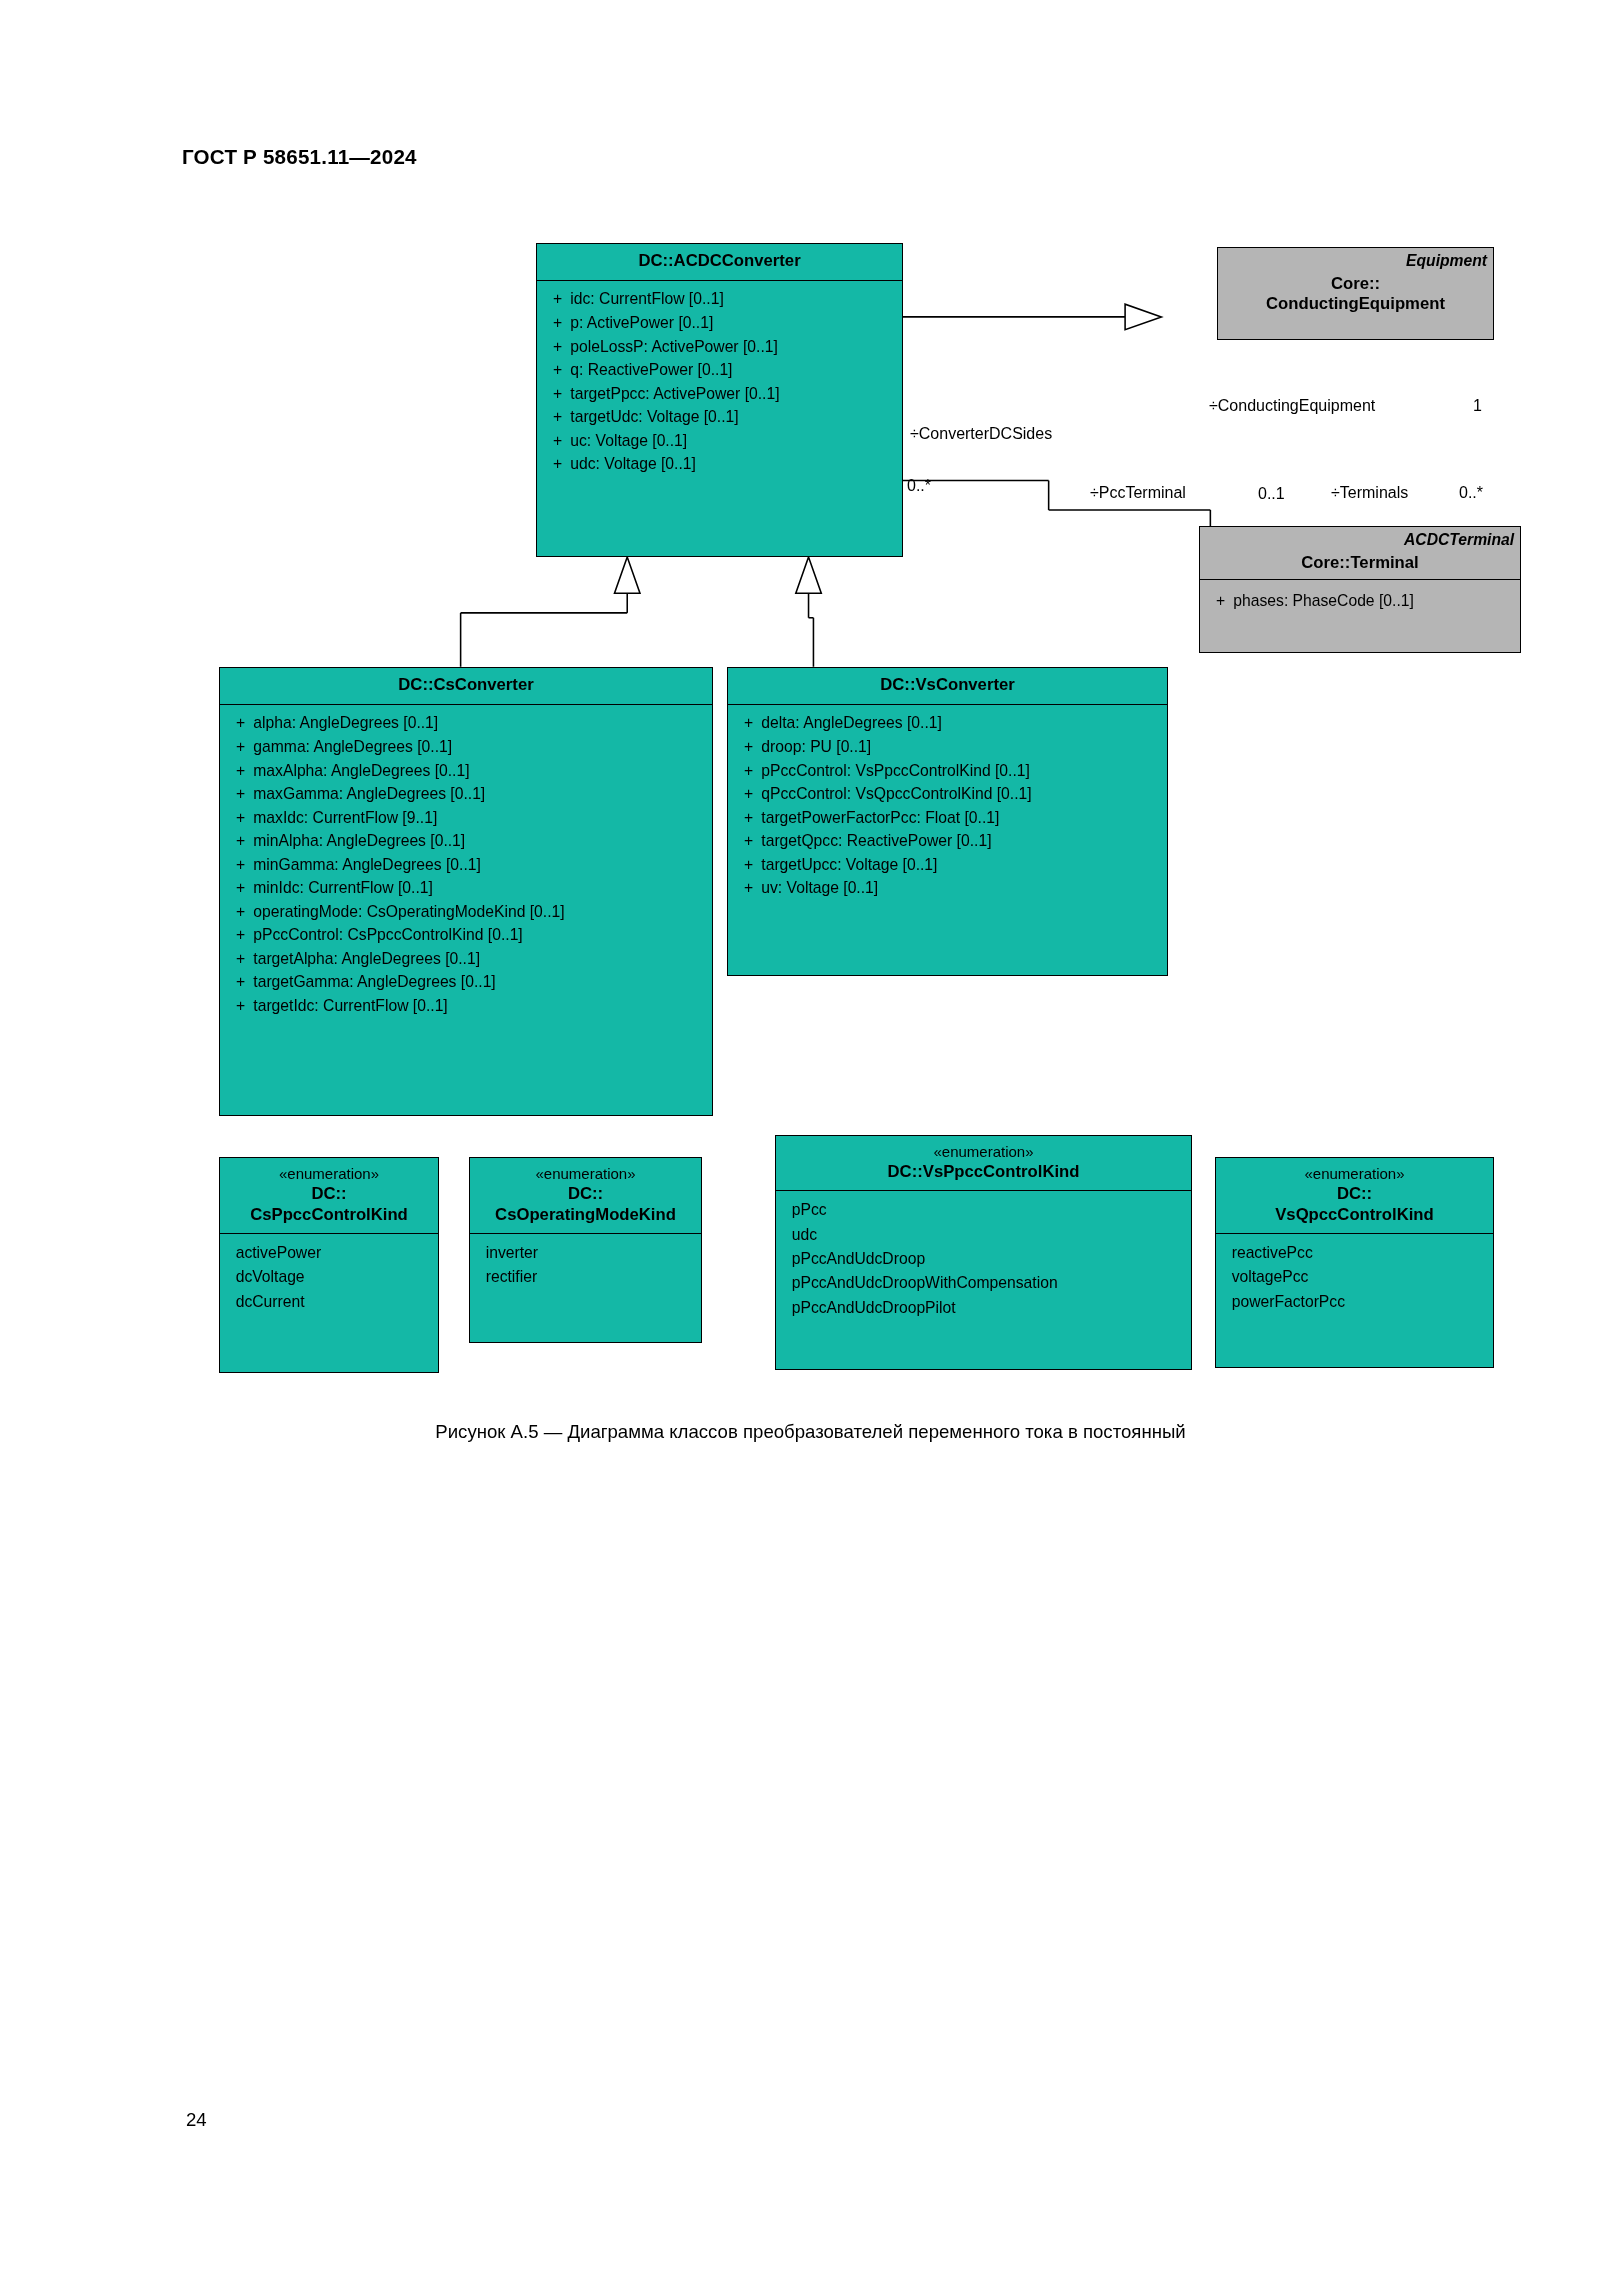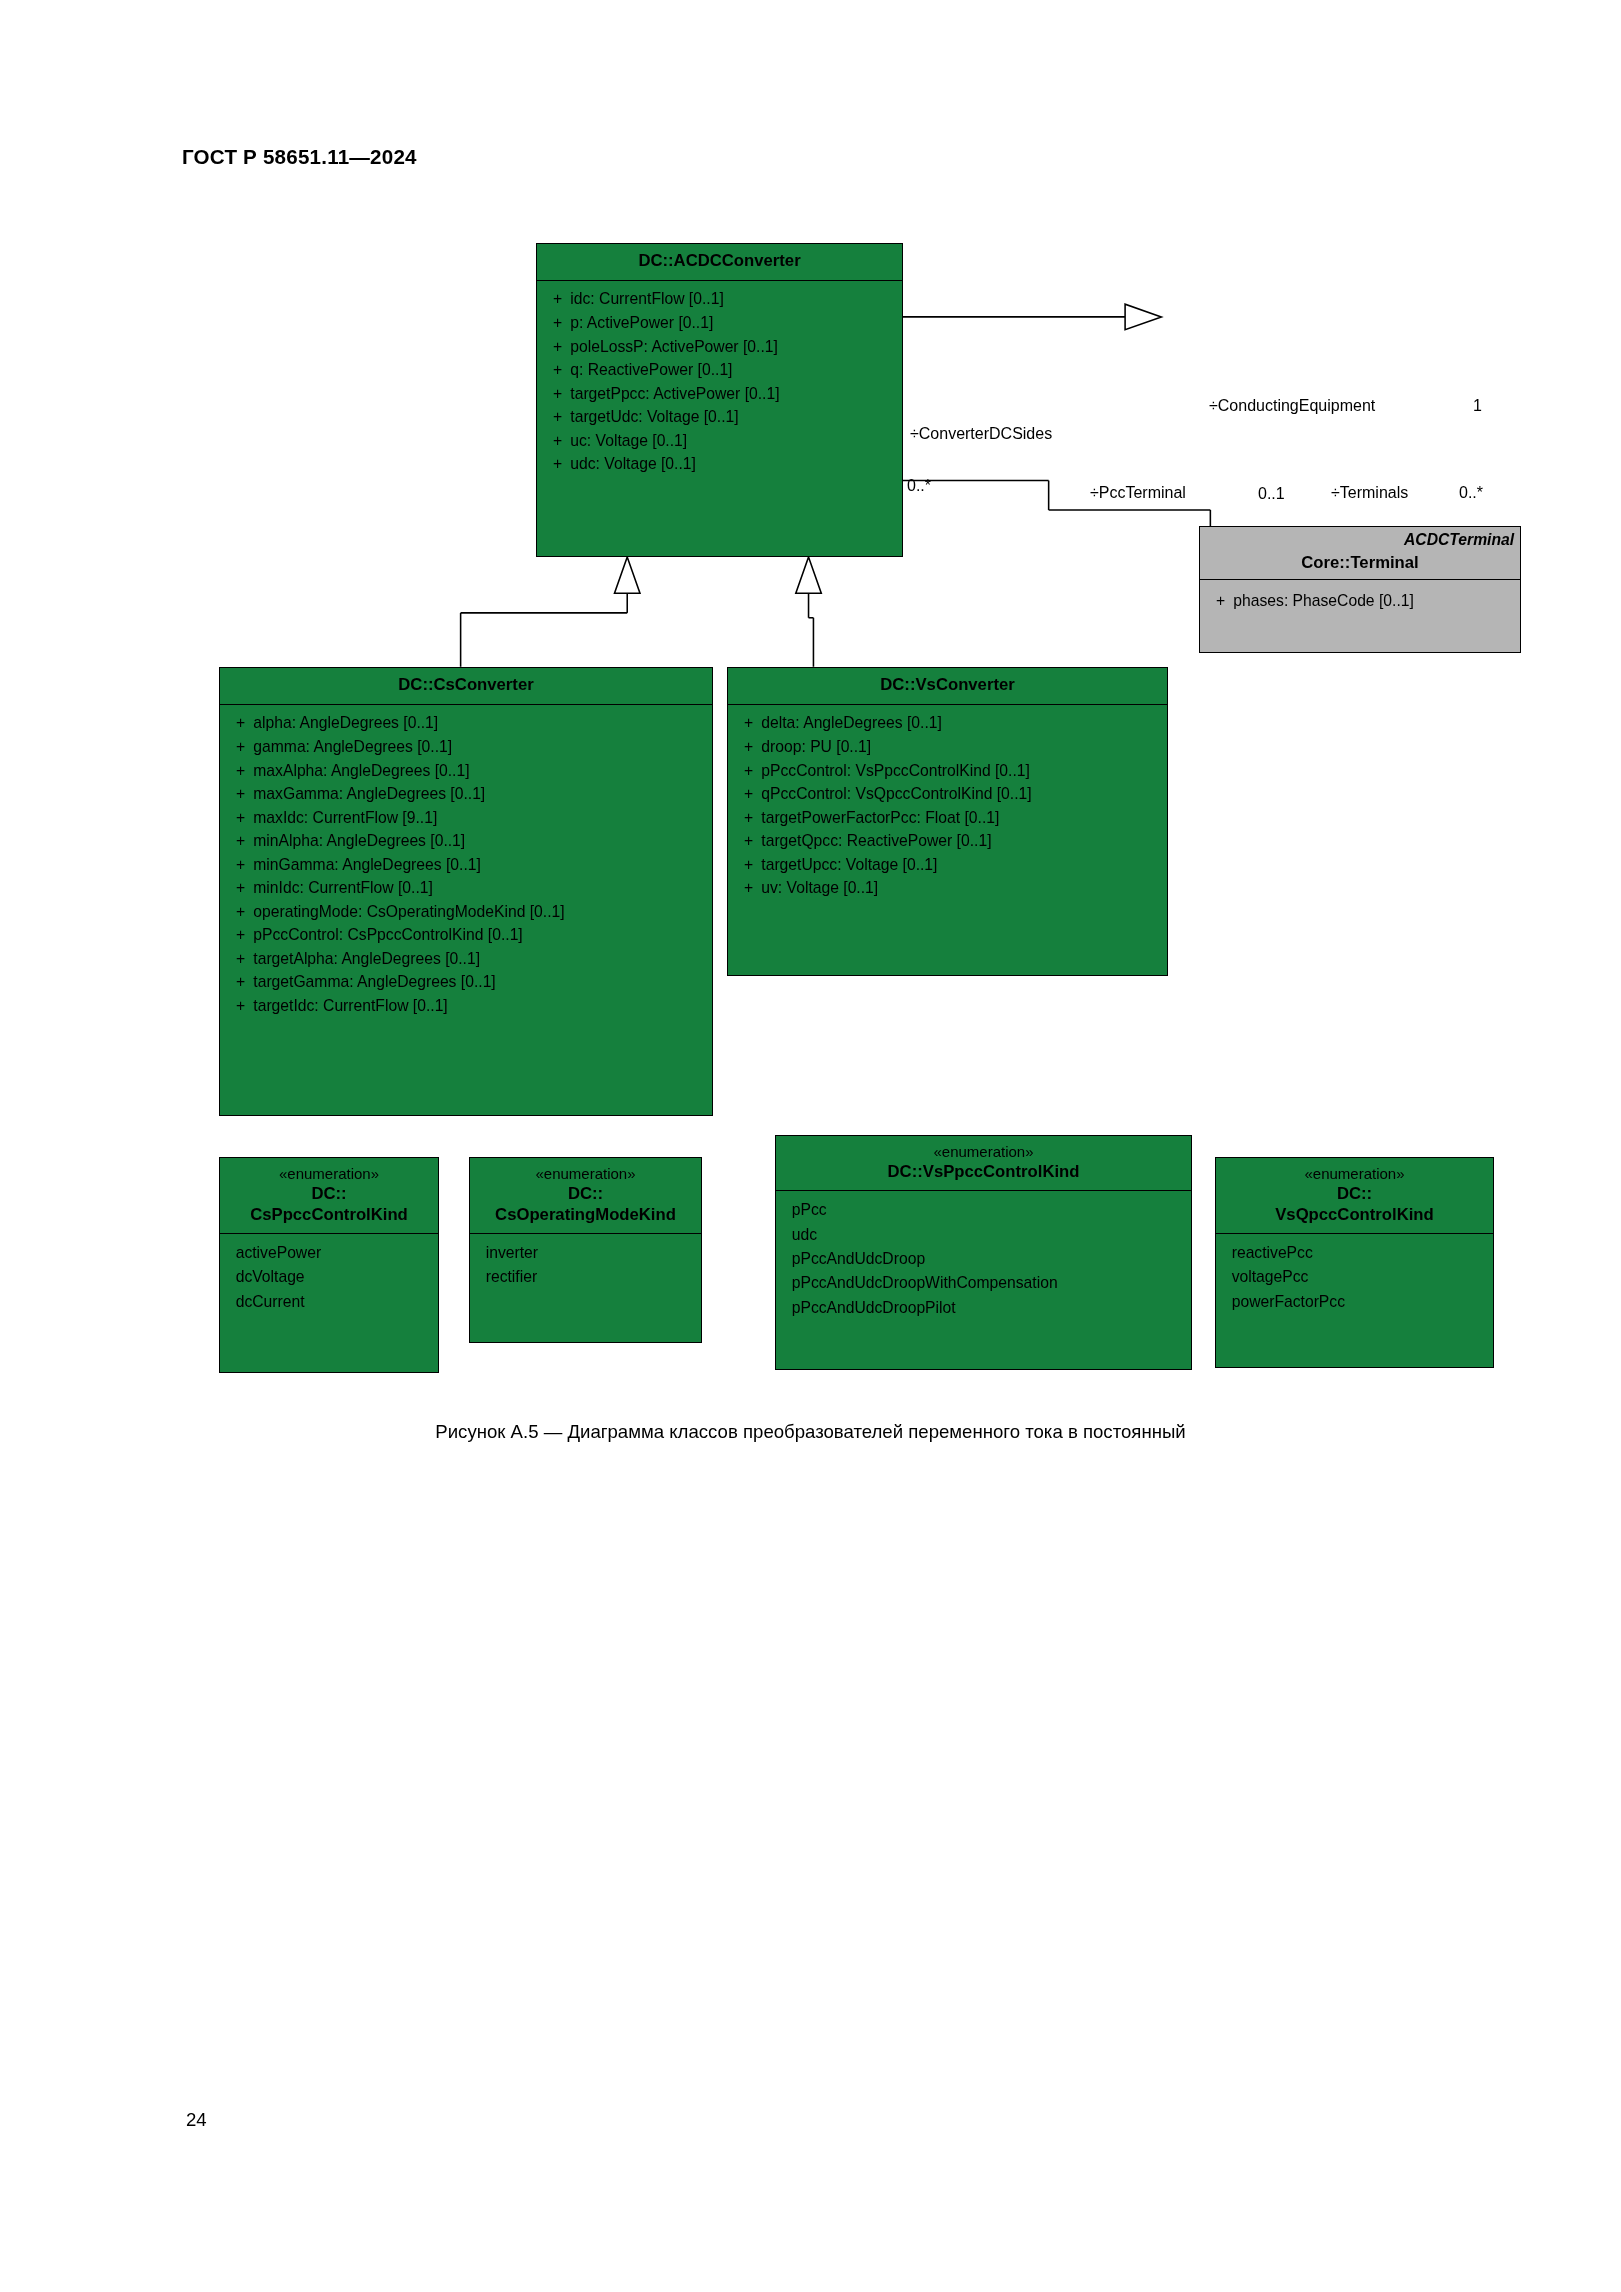--- a/index.html
+++ b/index.html
@@ -41,21 +41,21 @@
     top: 1421px;
     width: 1621px;
     text-align: center;
     font-size: 18.6px;
   }
 
   
   .uml-box {
     position: absolute;
     border: 1.5px solid #000;
-    background: #15803d;
+    background: #14b8a6;
     box-sizing: border-box;
   }
   .uml-box.shaded {
     background: #b5b5b5;
   }
   .uml-title {
     text-align: center;
     font-weight: bold;
     font-size: 16.7px;
     padding: 6.9px 5.9px 7.8px 5.9px;
@@ -181,20 +181,29 @@
         <span class="vis">+</span>
         <span class="txt">uc: Voltage [0..1]</span>
       </div>
       <div class="attr">
         <span class="vis">+</span>
         <span class="txt">udc: Voltage [0..1]</span>
       </div>
     </div>
   </div>
 
+  <div class="uml-box shaded" style="left:1217px; top:247px; width:277px; height:93px;">
+    <div class="hdr-band">
+      <span class="ital-hdr">Equipment</span>
+    </div>
+    <div class="uml-title" style="padding-top:0;">
+      <span>Core::</span><br>
+      <span>ConductingEquipment</span>
+    </div>
+  </div>
 
   <div class="uml-box shaded" style="left:1199px; top:526px; width:322px; height:127px;">
     <div class="hdr-band">
       <span class="ital-hdr">ACDCTerminal</span>
     </div>
     <div class="uml-title" style="padding-top:0; padding-bottom:5.9px;">Core::Terminal</div>
     <div class="uml-sep"></div>
     <div class="uml-attrs" style="padding-top:8.8px;">
       <div class="attr">
         <span class="vis">+</span>

